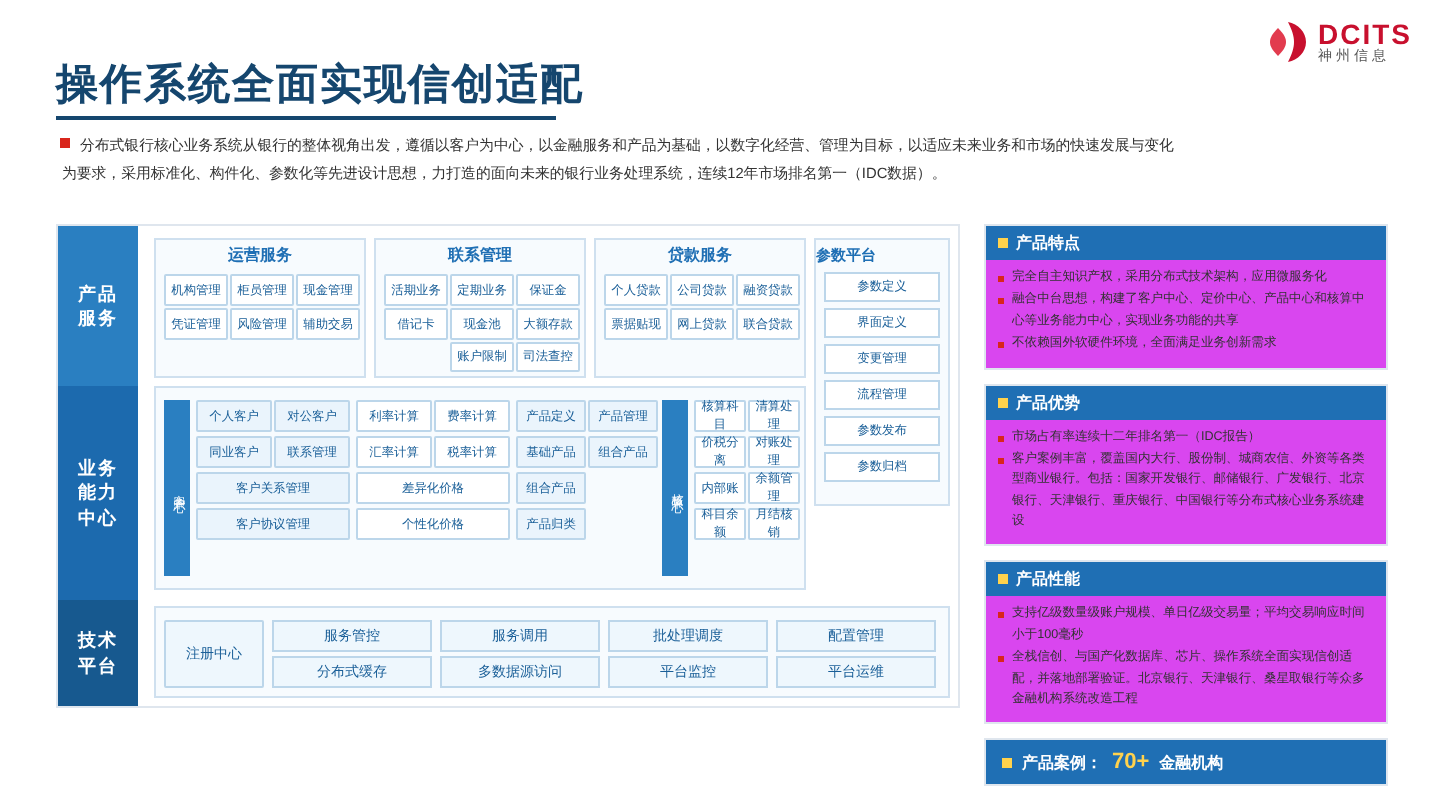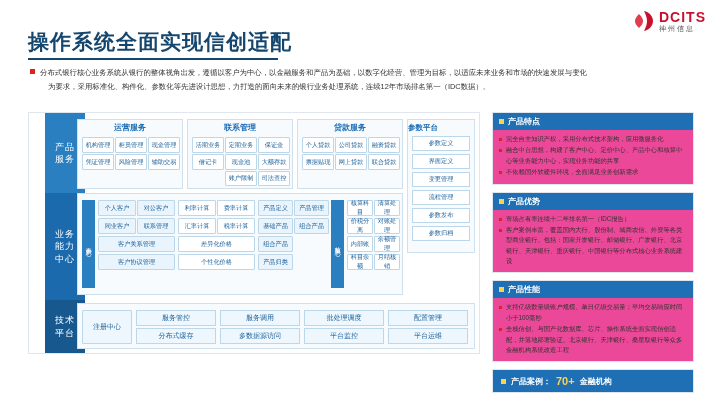--- a/index.html
+++ b/index.html
@@ -12,26 +12,26 @@
   .logo-text{line-height:1;}
   .logo-en{font-size:14px;font-weight:bold;color:#c8102e;letter-spacing:1px;}
   .logo-cn{font-size:7px;color:#555;letter-spacing:2px;margin-top:1px;}
 
   .title{position:absolute;left:28px;top:28px;font-size:21px;font-weight:bold;color:#15466e;letter-spacing:1px;}
   .title-underline{position:absolute;left:28px;top:58px;width:250px;height:2px;background:#15466e;}
 
   .intro{position:absolute;left:30px;top:66px;width:660px;font-size:7.4px;color:#333;line-height:1.9;}
   .intro .sq{display:inline-block;width:5px;height:5px;background:#d9261c;margin-right:5px;vertical-align:1px;}
   .intro p{margin:0;}
-  .intro p.second{margin-left:18px;}
+  .intro p.second{margin-left:1px;}
 
   
   .diagram{position:absolute;left:28px;top:112px;width:450px;height:240px;border:1px solid #dfe6ee;background:#fff;}
 
-  .band{position:absolute;left:16px;width:40px;background:#1f6fb4;color:#fff;display:flex;align-items:center;justify-content:center;text-align:left;font-size:9px;line-height:1.35;letter-spacing:1px;}
+  .band{position:absolute;left:0;width:40px;background:#1f6fb4;color:#fff;display:flex;align-items:center;justify-content:center;text-align:left;font-size:9px;line-height:1.35;letter-spacing:1px;font-weight:bold;}
   .band.b1{top:0;height:80px;background:#2a7fc1;}
   .band.b2{top:80px;height:107px;background:#1c6aae;}
   .band.b3{top:187px;height:53px;background:#17598f;}
 
   .sect{position:absolute;border:1px solid #cfe0ef;background:#f7fbfe;}
   .sect-title{position:absolute;top:-1px;left:0;right:0;text-align:center;font-size:8px;color:#1f6fb4;padding-top:3px;font-weight:bold;}
 
   .cell{position:absolute;border:1px solid #bcd6ea;background:#ffffff;color:#1a5f98;font-size:6.2px;display:flex;align-items:center;justify-content:center;text-align:center;border-radius:1px;}
   .cell.solidblue{background:#eaf4fc;}
   .cell.mid{background:#ffffff;}
@@ -39,21 +39,21 @@
   .vlabel{position:absolute;width:13px;background:#2a7fc1;color:#fff;font-size:6px;display:flex;align-items:center;justify-content:center;text-align:center;line-height:1.1;}
   .vlabel span{writing-mode:vertical-rl;letter-spacing:1px;}
 
   .pfbox{position:absolute;border:1px solid #cfe0ef;background:#f7fbfe;}
   .pfbox .pftitle{font-size:7.5px;color:#1f6fb4;padding-top:3px;font-weight:bold;}
   .pfcell{margin:3px 4px 0 4px;height:13px;border:1px solid #bcd6ea;background:#fff;color:#1a5f98;font-size:6.2px;display:flex;align-items:center;justify-content:center;}
   .pbtn{position:absolute;border:1px solid #bcd6ea;background:#eef7fd;color:#1a5f98;font-size:7px;display:flex;align-items:center;justify-content:center;}
 
   
   .rightcol{position:absolute;left:492px;top:112px;width:202px;}
-  .rbox{border:1px solid #dfe6ee;background:#ec4899;margin-bottom:7px;}
+  .rbox{border:1px solid #dfe6ee;background:#d946ef;margin-bottom:7px;}
   .rhead{background:#1f6fb4;color:#fff;font-size:8px;font-weight:bold;padding:3px 6px;display:flex;align-items:center;gap:4px;}
   .rhead .dot{width:5px;height:5px;background:#ffd24d;display:inline-block;}
   .rbody{padding:4px 6px 5px 6px;}
   .rbody li{font-size:6.3px;color:#333;line-height:1.65;list-style:none;position:relative;padding-left:7px;margin-bottom:1px;}
   .rbody li:before{content:"";position:absolute;left:0;top:4px;width:3px;height:3px;background:#d9261c;}
   .rcase{border:1px solid #dfe6ee;background:#1f6fb4;color:#fff;font-size:8px;font-weight:bold;padding:5px 8px;display:flex;align-items:center;gap:5px;}
   .rcase .num{color:#ffd24d;font-size:11px;font-weight:bold;}
 </style>
 </head>
 <body>

